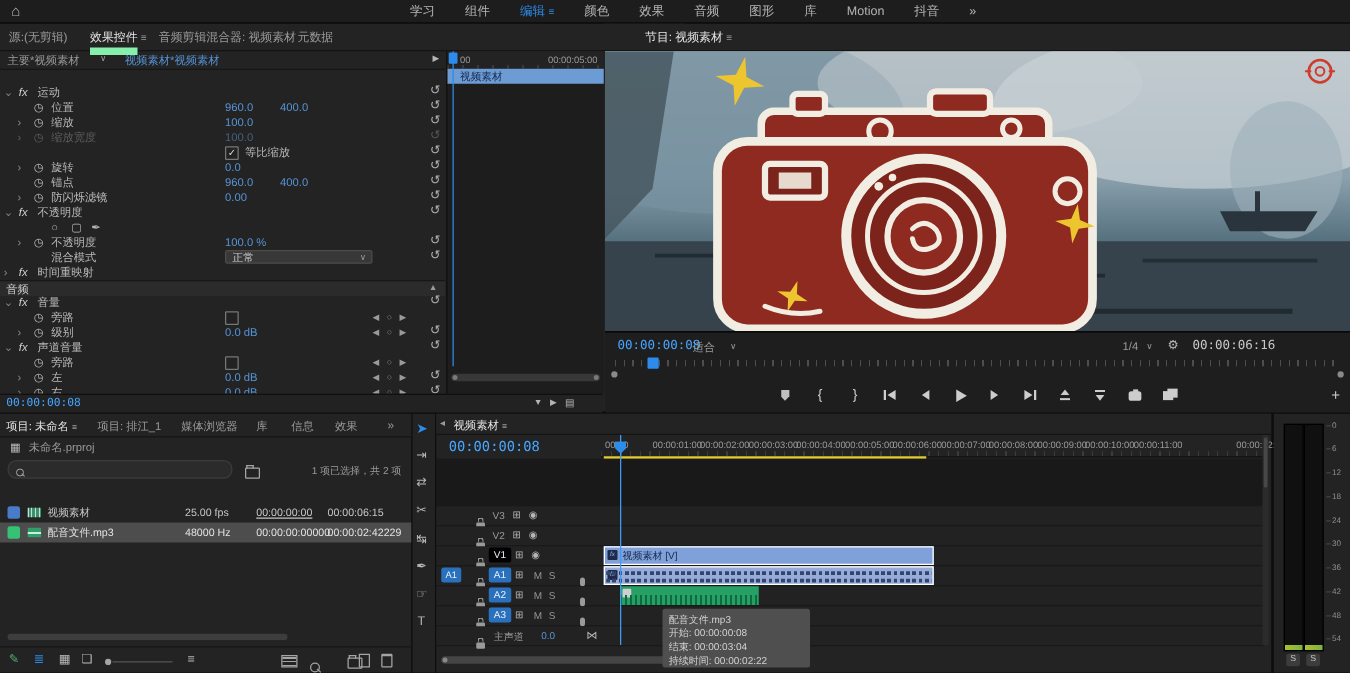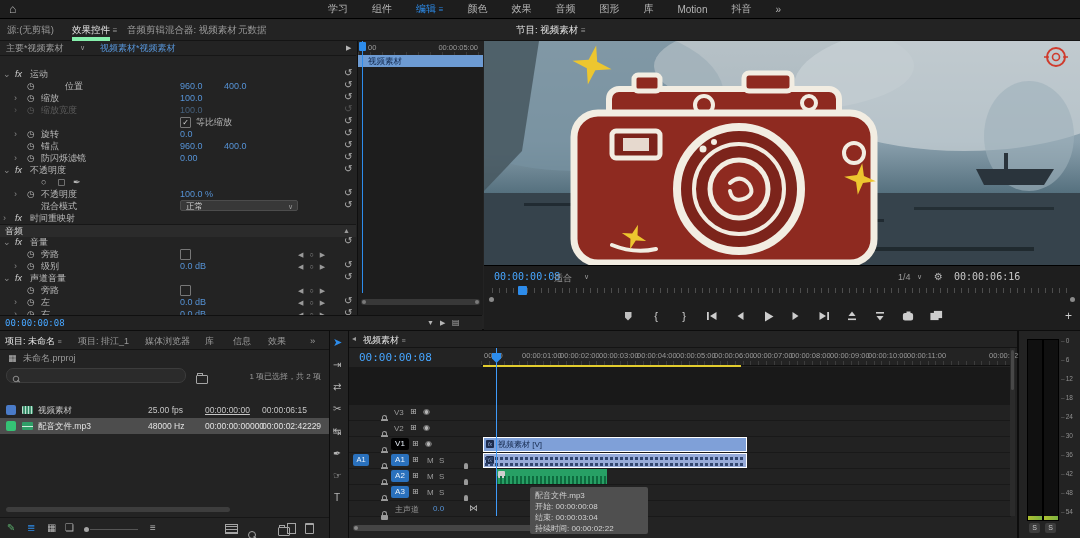--- a/index.html
+++ b/index.html
@@ -12,21 +12,21 @@
   .icon{color:#b5b5b5;}
   .blue{color:#2d8ceb;}
   
   #topbar{position:absolute;left:0;top:0;width:1080px;height:18px;background:#1d1d1d;border-bottom:1px solid #000;}
   #topbar .tabs{position:absolute;left:328px;top:0;height:18px;display:flex;gap:24px;align-items:center;font-size:10px;color:#b4b4b4;}
   #topbar .tabs .on{color:#2d8ceb;}
   
   .tabbar{position:absolute;left:0;top:0;right:0;height:21px;background:#232323;border-bottom:1px solid #141414;font-size:9.5px;color:#9a9a9a;}
   .tabbar span.t{position:absolute;top:5px;white-space:nowrap;}
   .tabbar .on{color:#e4e4e4;}
-  .underline{border-bottom:4px solid #86efac;padding-bottom:2px;}
+  .underline{border-bottom:6px solid #86efac;padding-bottom:2px;}
   
   .r{position:absolute;left:0;width:356px;height:12px;font-size:9px;color:#b9b9b9;line-height:12px;}
   .r .lb{position:absolute;white-space:nowrap;}
   .r .vl{position:absolute;color:#5693d6;}
   .r .rst{position:absolute;left:344px;color:#b0b0b0;font-size:10px;top:-1px;}
   .r .exp{position:absolute;left:14px;color:#8a8a8a;}
   .r .gexp{position:absolute;left:3px;color:#8a8a8a;}
   .r .sw{position:absolute;left:27px;color:#b5b5b5;}
   .r .gfx{position:absolute;left:15px;font-style:italic;color:#cfcfcf;}
   .sect{background:#2b2b2b;border-top:1px solid #171717;color:#cfcfcf;}
@@ -100,21 +100,21 @@
 
   <div class="abs" style="left:0;top:37px;width:356px;height:259px;overflow:hidden;">
     <div class="r" style="top:12px;">
         <span class="gexp">⌄</span>
         <span class="gfx">fx</span>
         <span class="lb" style="left:30px;">运动</span>
         <span class="rst">↺</span>
       </div>
     <div class="r" style="top:24px;">
         <span class="sw">◷</span>
-        <span class="lb" style="left:41px;margin-left:24px;">位置</span>
+        <span class="lb" style="left:41px;">位置</span>
         <span class="vl" style="left:180px;">960.0</span>
         <span class="vl" style="left:224px;">400.0</span>
         <span class="rst">↺</span>
       </div>
     <div class="r" style="top:36px;">
         <span class="exp">›</span>
         <span class="sw">◷</span>
         <span class="lb" style="left:41px;">缩放</span>
         <span class="vl" style="left:180px;">100.0</span>
         <span class="rst">↺</span>

